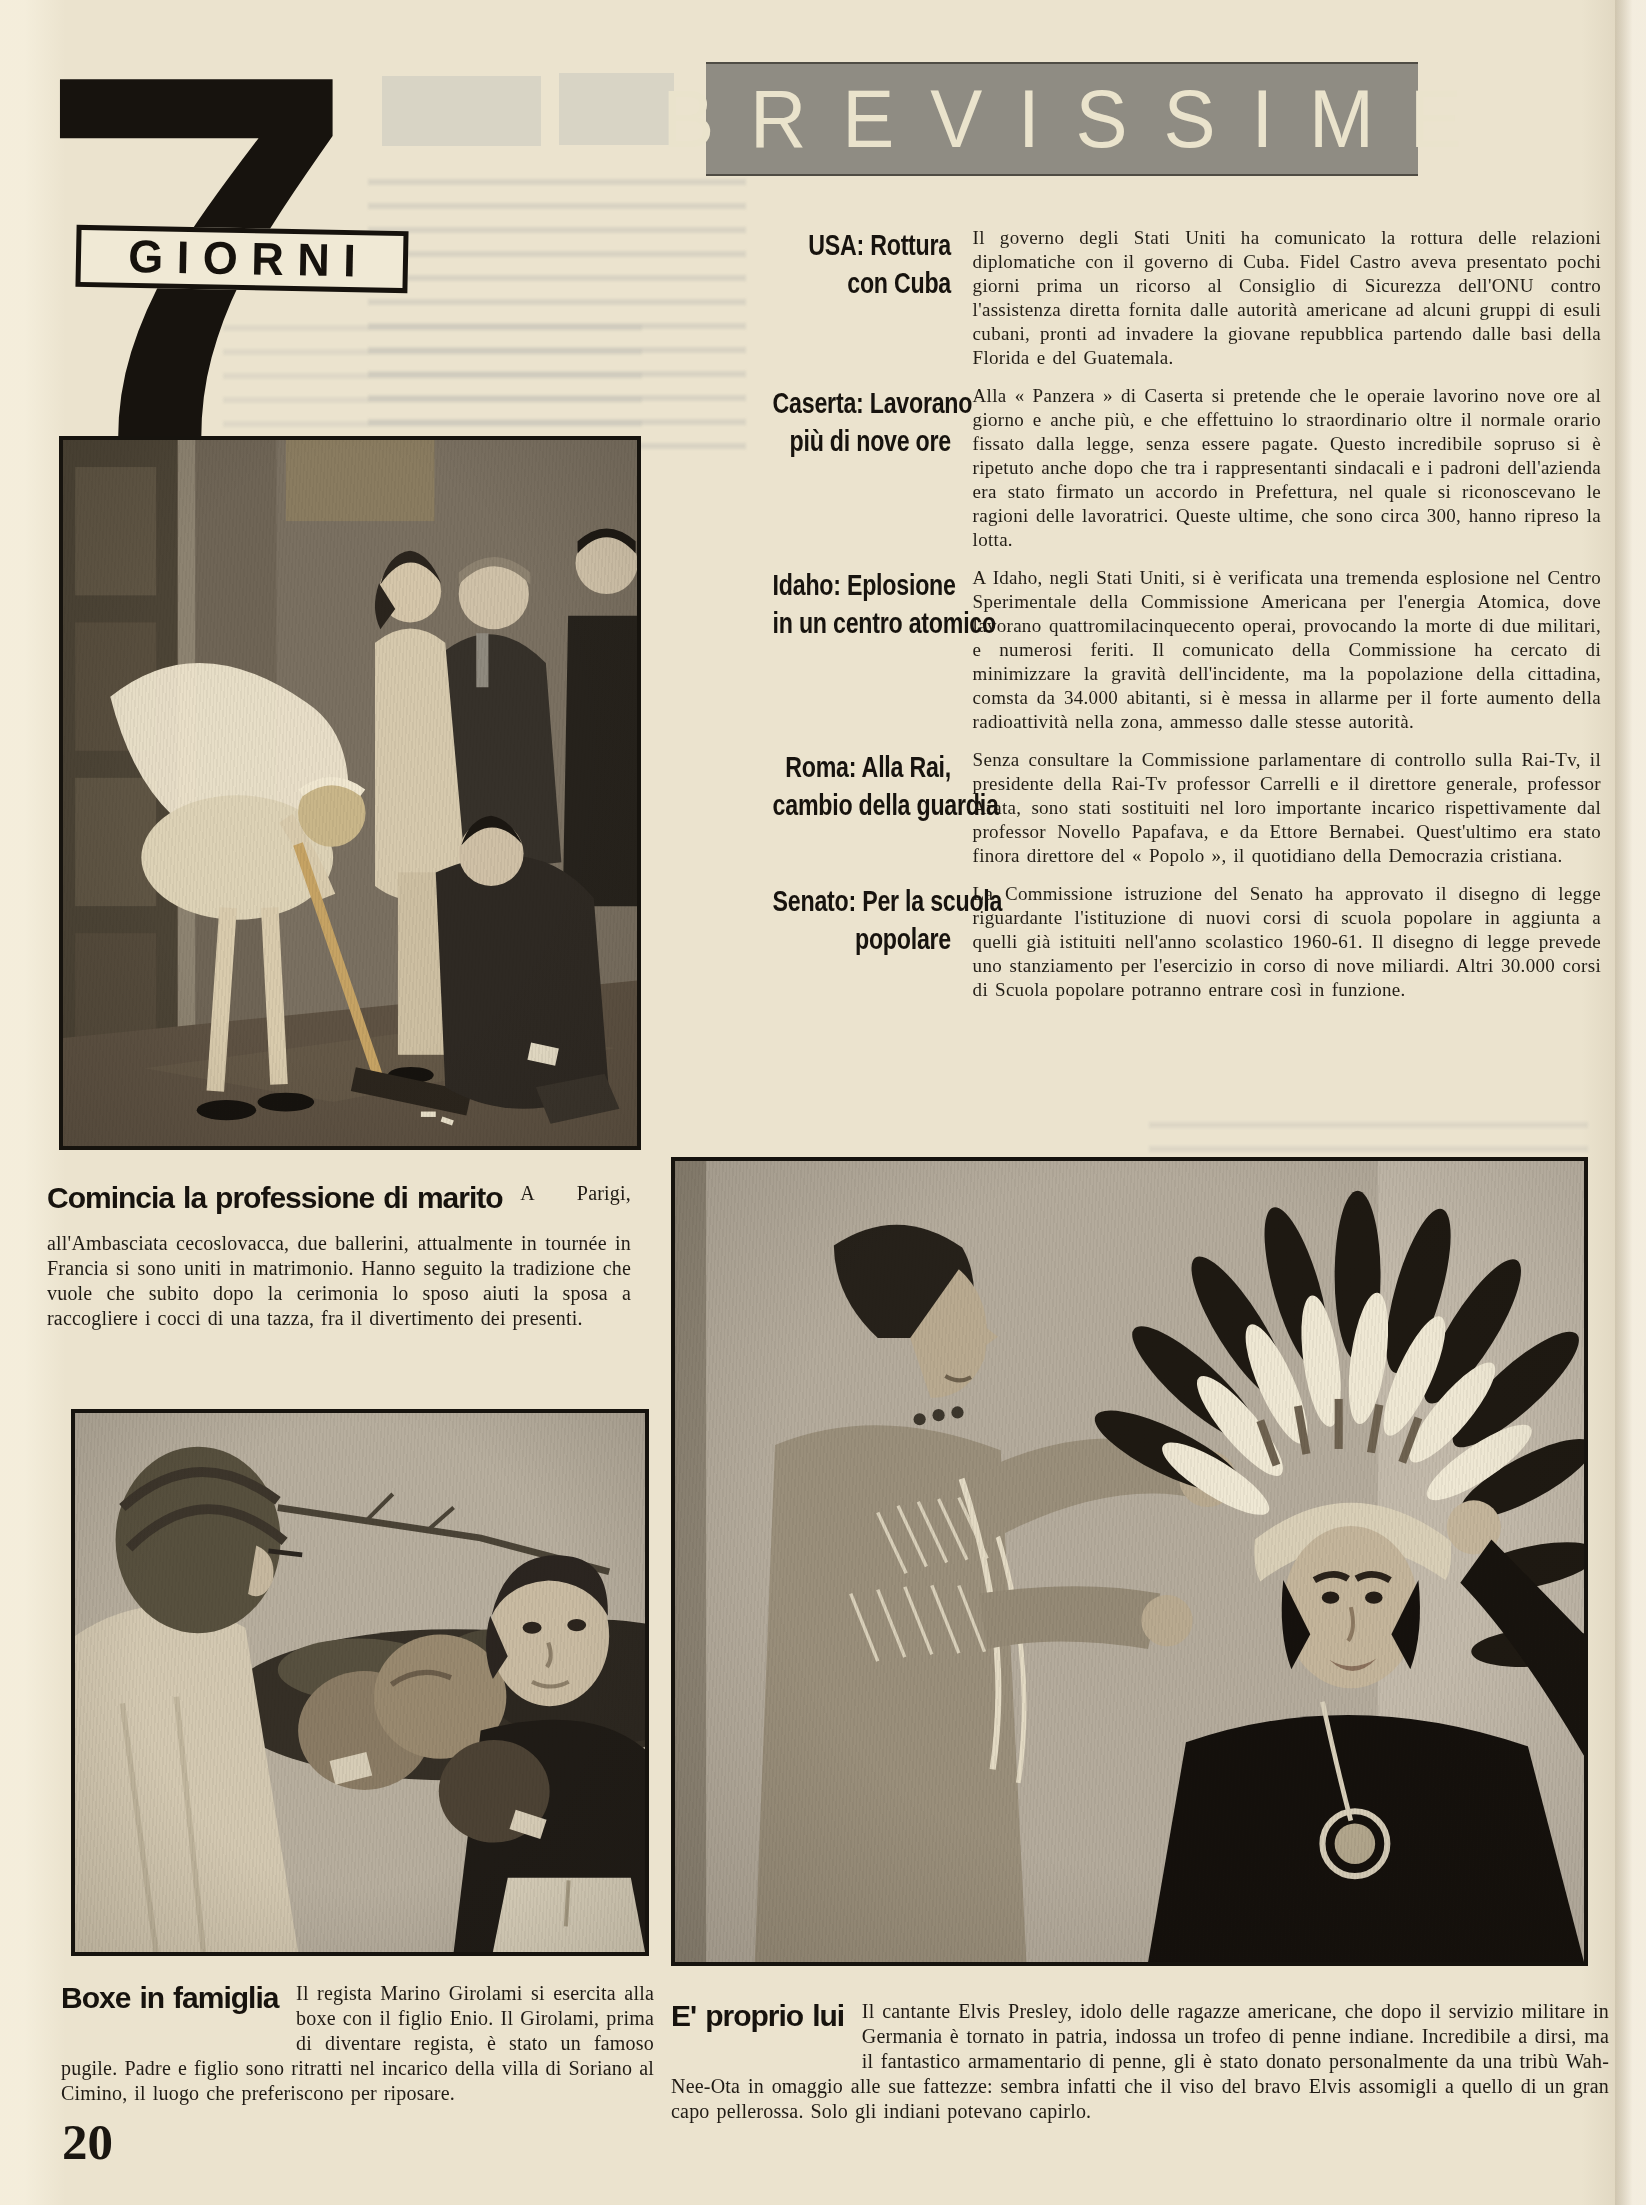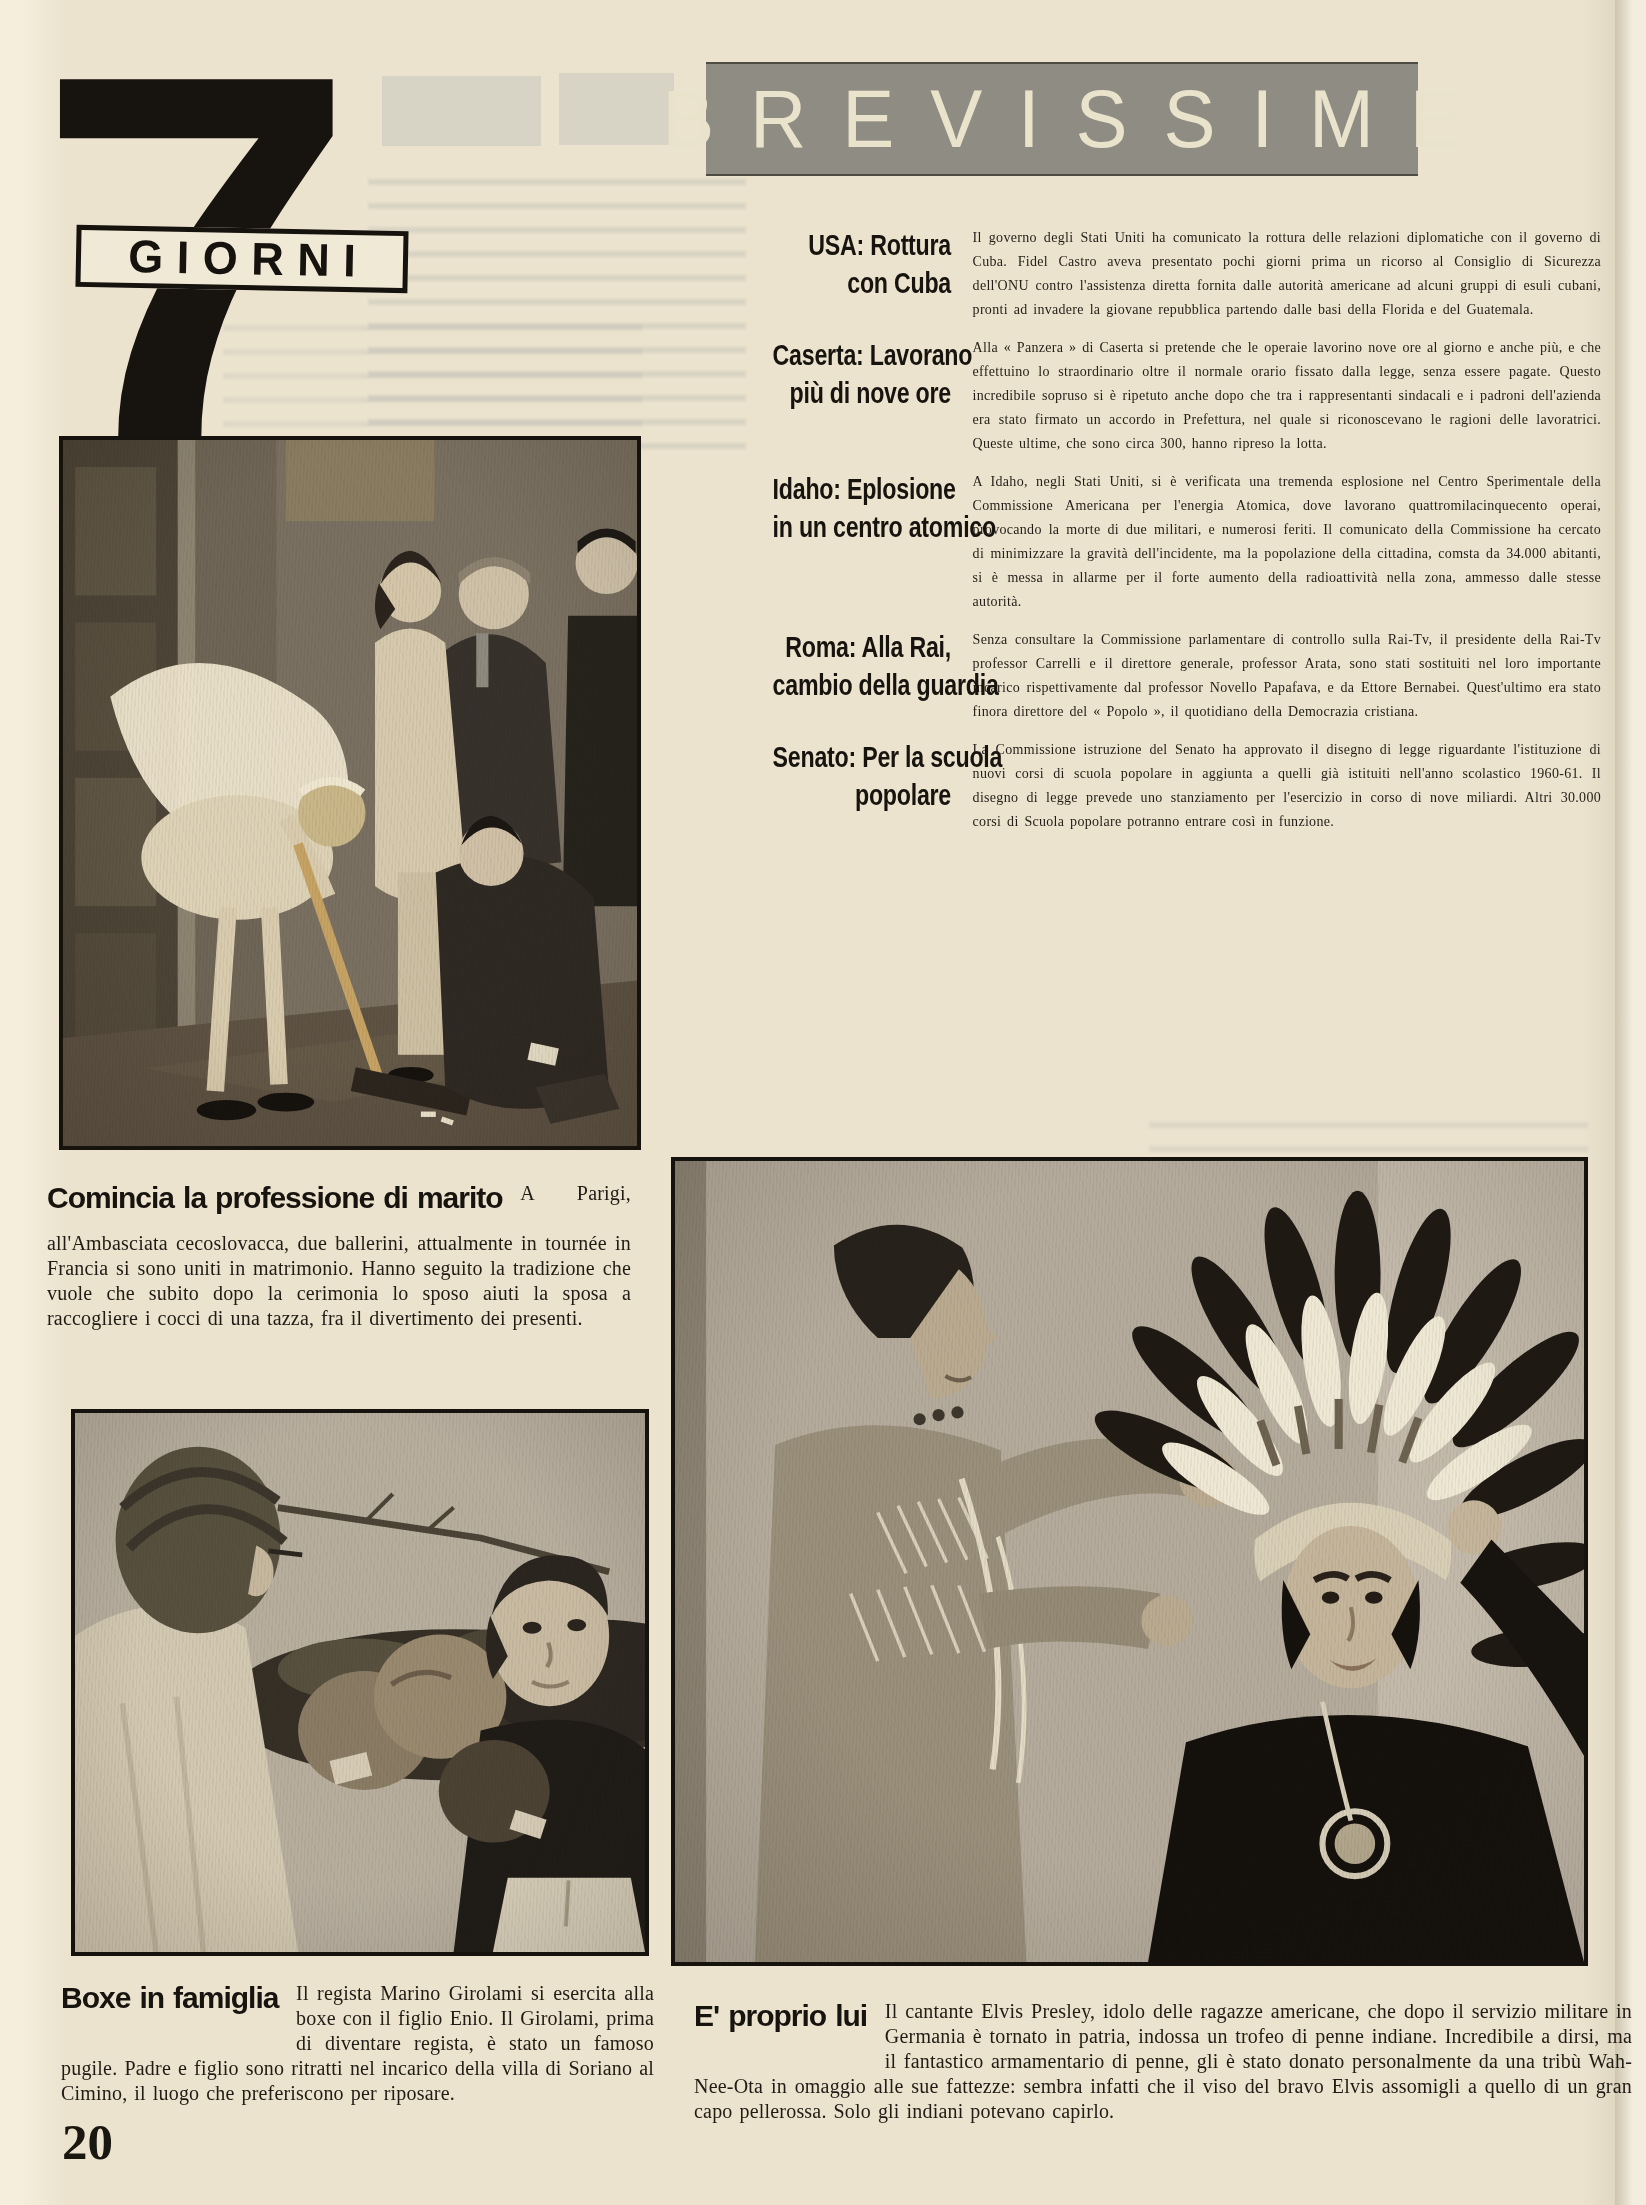--- a/index.html
+++ b/index.html
@@ -56,21 +56,21 @@
   .briefs { position:absolute; left:728px; top:226px; width:873px; }
   .brief { display:flex; gap:21.6px; margin-bottom:14px; align-items:flex-start; }
   .brief-h {
     flex:0 0 223px; width:223px; text-align:right;
     font-family:"Liberation Sans", sans-serif; font-weight:bold;
     font-size:29px; line-height:38px; color:#17130e;
     transform:scaleX(.80); transform-origin:100% 0; letter-spacing:-0.3px;
     white-space:nowrap;
   }
   .brief-b {
-    flex:1; font-size:14px; line-height:24px; text-align:justify;
+    flex:1; font-size:19px; line-height:24px; text-align:justify;
     letter-spacing:0.3px; word-spacing:2px; color:#221d16;
   }
   
   .photo {
     position:absolute; border:4px solid #16130e; box-sizing:border-box;
     background:#a99f8e;
   }
   .photo svg { display:block; width:100%; height:100%; }
   .photo .grain {
     position:absolute; inset:0;
@@ -327,21 +327,21 @@
       <circle cx="1182" cy="542" r="40" fill="#c4b59b"></circle>
       <path d="M1208,560 L1345,700 L1345,880 Q1246,710 1162,624 Z" fill="#17130e"></path>
       <path d="M756,860 Q1000,776 1262,866 L1345,1185 L700,1185 Z" fill="#14100c"></path>
       <path d="M958,800 Q980,900 1000,976" stroke="#d8cfba" stroke-width="7" fill="none"></path>
       <circle cx="1006" cy="1010" r="48" fill="none" stroke="#d8cfba" stroke-width="9"></circle>
       <circle cx="1006" cy="1010" r="30" fill="#b4a88e"></circle>
     </svg>
     <div class="grain"></div>
   </div>
 
-  <div class="cap" style="left:671px; top:1999px; width:938px;margin-left:23px;">
+  <div class="cap" style="left:671px; top:1999px; width:938px;">
     <span class="cap-lead">E' proprio lui</span>
     <span>Il cantante Elvis Presley, idolo delle ragazze americane, che dopo il servizio militare in Germania è tornato in patria, indossa un trofeo di penne indiane. Incredibile a dirsi, ma il fantastico armamentario di penne, gli è stato donato personalmente da una tribù Wah-Nee-Ota in omaggio alle sue fattezze: sembra infatti che il viso del bravo Elvis assomigli a quello di un gran capo pellerossa. Solo gli indiani potevano capirlo.</span>
   </div>
 
   <div class="pageno">20</div>
 
 </div>
 
 
 </body></html>

